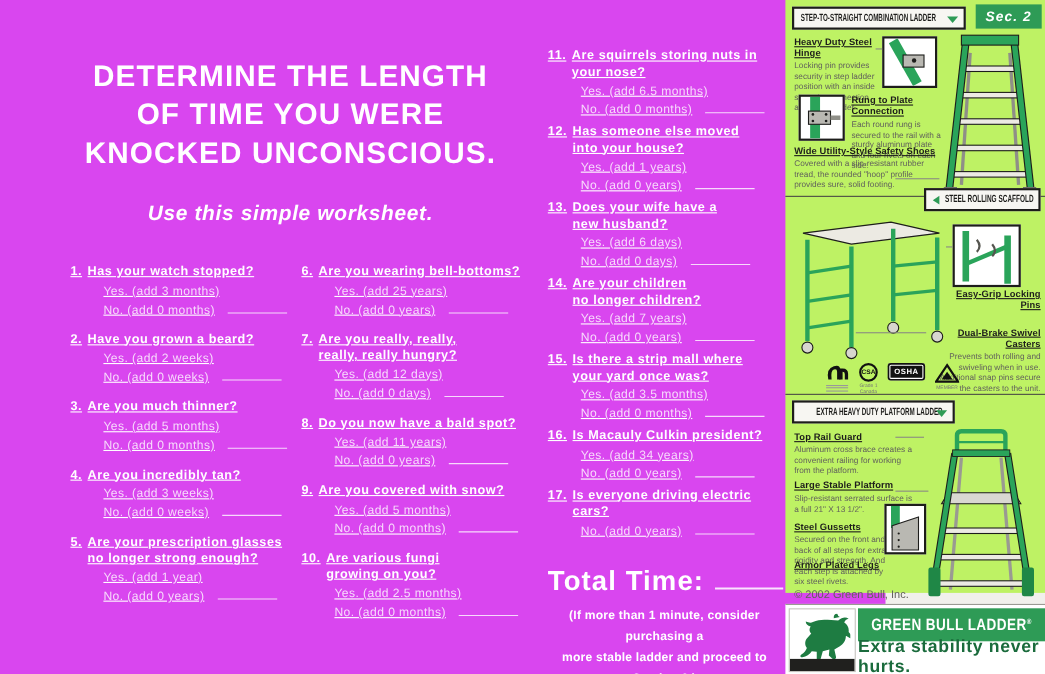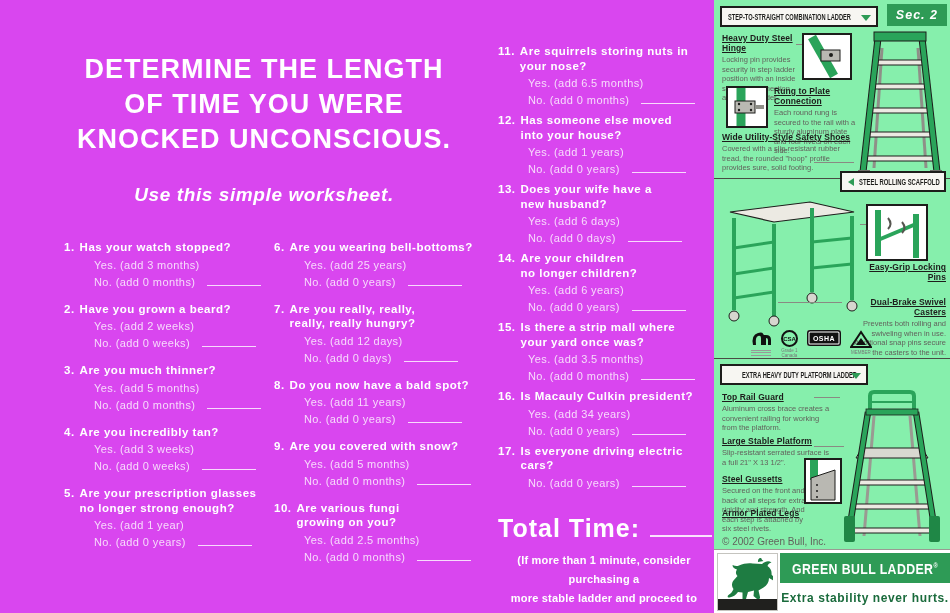--- a/index.html
+++ b/index.html
@@ -10,34 +10,34 @@
   
   .ws { position:absolute; left:0; top:0; width:805px; height:613px; background:#d946ef; color:#fff; }
   .title { position:absolute; left:34px; top:52px; width:460px; text-align:center;
            font-size:27px; font-weight:bold; line-height:35px; letter-spacing:1px; }
   .subtitle { position:absolute; left:34px; top:184px; width:460px; text-align:center;
               font-size:19px; font-weight:bold; font-style:italic; letter-spacing:.6px; }
   .col { position:absolute; }
   .col1 { left:64px;  top:240px; width:202px; }
   .col2 { left:274px; top:240px; width:206px; }
   .col3 { left:498px; top:44px;  width:212px; }
-  .q { margin-bottom:13px; }
+  .q { margin-bottom:13px;text-decoration:underline; }
   .col3 .q { margin-bottom:6px; }
   .qt { display:flex; gap:5px; font-weight:bold; font-size:11.5px; line-height:14.5px; letter-spacing:.5px; }
   .qx { white-space:pre-line; }
   .aw { margin:3px 0 0 30px; color:rgba(255,255,255,.8); font-size:11px; letter-spacing:.4px; }
   .ans { margin-top:4px; line-height:13px; }
   .blank { display:inline-block; width:54px; border-bottom:1px solid rgba(255,255,255,.8); margin-left:12px; }
   .total { margin-top:24px; font-size:25px; font-weight:bold; letter-spacing:1px; text-align:center; white-space:nowrap; }
   .total .blank { width:62px; border-bottom:2px solid rgba(255,255,255,.85); margin-left:10px; }
   .note { margin-top:8px; font-weight:bold; font-size:11px; line-height:19px; letter-spacing:.2px;
           text-align:center; white-space:pre-line; }
 
   
-  .panel { position:absolute; left:714px; top:0; width:236px; height:613px; background:#86efac; color:#1d1d1b; }
+  .panel { position:absolute; left:714px; top:0; width:236px; height:539px; background:#bef264; color:#1d1d1b; }
   .divider { position:absolute; left:0; right:0; height:1px; background:#4a4a44; }
   .div1 { top:178px; } .div2 { top:358px; }
   .hdr { position:absolute; height:21px; background:#F7F6F2; border:2px solid #1d1d1b;
          display:flex; align-items:center; padding:0 6px; font-weight:bold; font-size:9.5px; }
   .hdr .t { display:inline-block; white-space:nowrap; transform-origin:0 50%; transform:scaleX(.60); }
   .hdrA { left:6px; top:6px; width:158px; }
   .hdrB { left:126px; top:171px; width:106px;justify-content:space-between; }
   .hdrB .t { transform:scaleX(.62); margin-left:5px; }
   .hdrC { left:6px; top:364px; width:148px;padding-left:20px; }
   .tri-down { position:absolute; right:5px; top:7px; width:0; height:0;
@@ -85,21 +85,21 @@
   .bull-box { position:absolute; left:3px; top:3px; width:61px; height:58px; background:#fff;
               border:1px solid #c5c4bf; overflow:hidden; }
   .bull-box svg { display:block; margin:4px auto 0; }
   .bull-floor { position:absolute; left:0; right:0; bottom:0; height:11px; background:#20201e; }
   .brand-bar { position:absolute; left:66px; top:3px; right:0; height:30px; background:#2E9B56;
                display:flex; align-items:center; justify-content:center; }
   .brand-t { color:#fff; font-weight:bold; font-size:15px; letter-spacing:.5px; white-space:nowrap;
              transform:scaleX(.82); }
   .reg { font-size:7px; vertical-align:super; }
   .tagline { position:absolute; left:66px; top:33px; right:0; bottom:0; display:flex; align-items:center;
-             justify-content:center; color:#1A6B3C; font-weight:bold; font-size:12px; letter-spacing:.6px; }
+             justify-content:center; color:#1A6B3C; font-weight:bold; font-size:16px; letter-spacing:.6px; }
 </style>
 </head>
 <body>
 
 <div class="page">
 
   <div class="ws">
     <div class="title qx">DETERMINE THE LENGTH
 OF TIME YOU WERE
 KNOCKED UNCONSCIOUS.</div>
@@ -248,21 +248,21 @@
         <div class="ans"><span>No. (add 0 days)</span><span class="blank"></span></div>
           </div>
       </div>
       <div class="q">
         <div class="qt">
             <span class="qn">14.</span>
             <span class="qx">Are your children
 no longer children?</span>
           </div>
         <div class="aw">
-            <div class="ans">Yes. (add 6 years)</div>
+            <div class="ans">Yes. (add 7 years)</div>
         <div class="ans"><span>No. (add 0 years)</span><span class="blank"></span></div>
           </div>
       </div>
       <div class="q">
         <div class="qt">
             <span class="qn">15.</span>
             <span class="qx">Is there a strip mall where
 your yard once was?</span>
           </div>
         <div class="aw">

